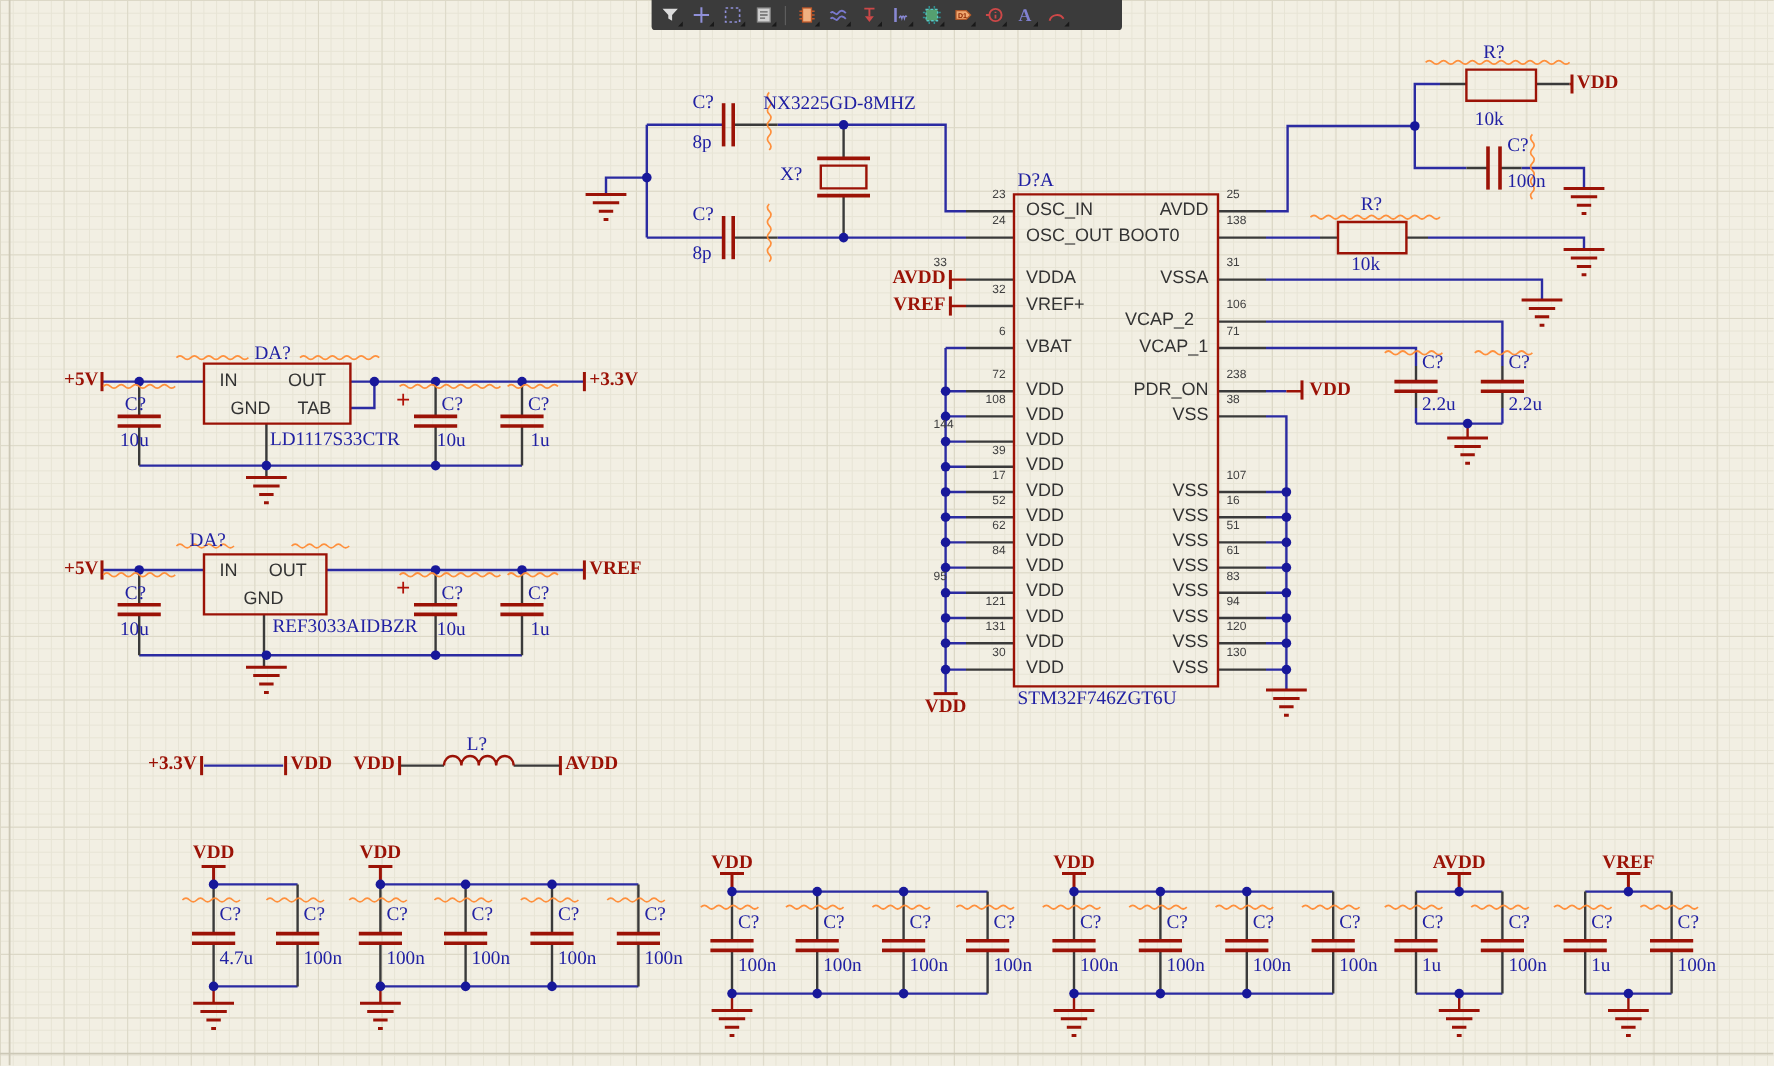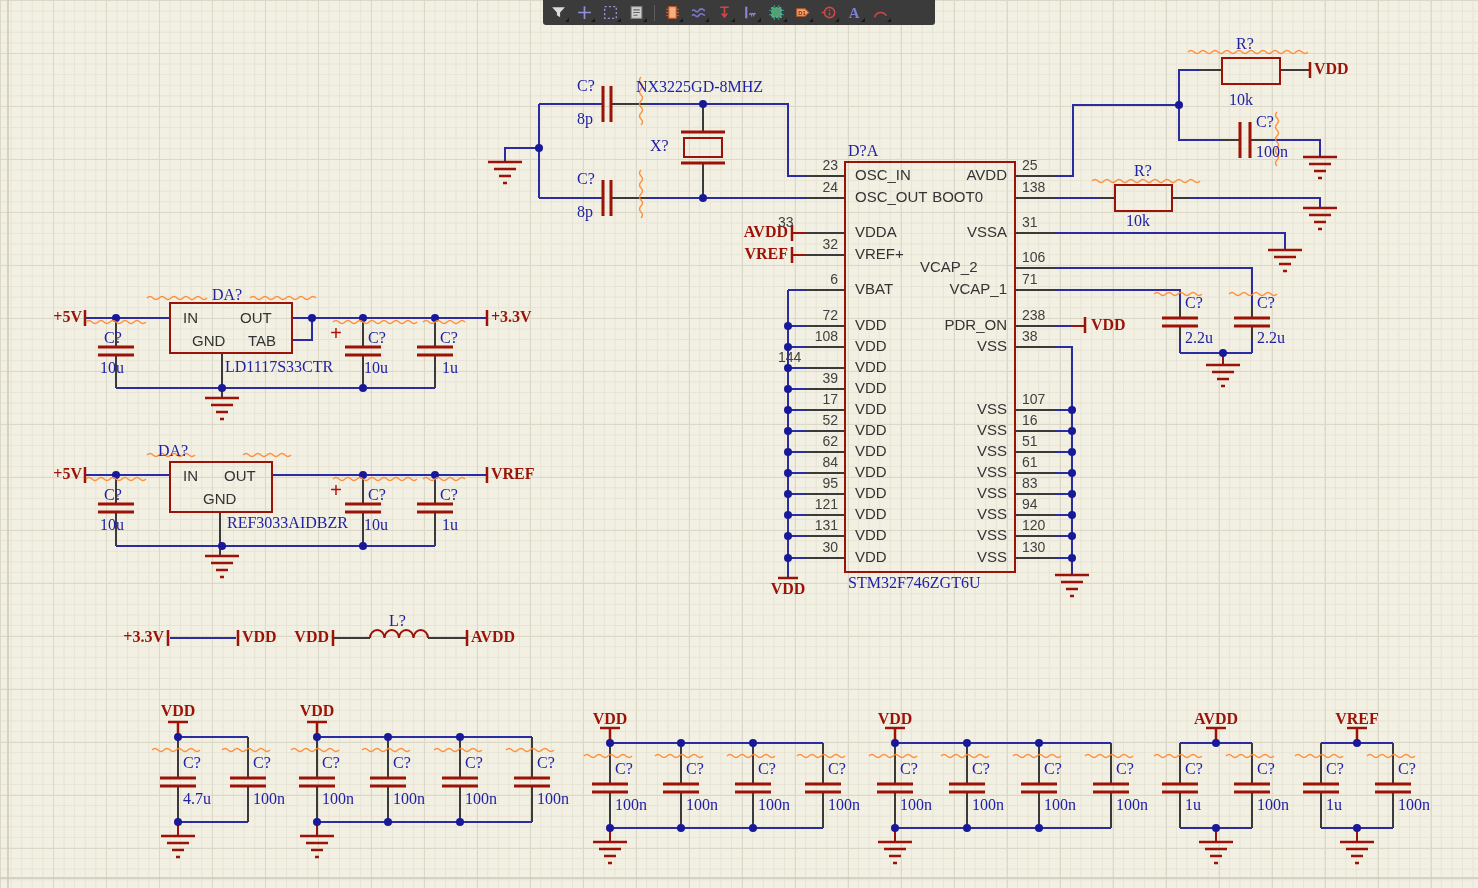--- a/index.html
+++ b/index.html
@@ -12,21 +12,21 @@
       linear-gradient(to right,#e7e4d5 1px,transparent 1px),
       linear-gradient(to bottom,#e7e4d5 1px,transparent 1px);
     background-size:53px 53px,53px 53px,10.6px 10.6px,10.6px 10.6px;
     font-family:"Liberation Serif",serif;
   }
   #sch{position:absolute;left:0;top:0;z-index:1;}
   .t{position:absolute;white-space:nowrap;line-height:1.05;z-index:2;}
   .b{color:#2121a3;font-size:16px;}
   .r{color:#9b1206;font-weight:bold;font-size:16px;}
   .pn{font-family:"Liberation Sans",sans-serif;font-size:15px;color:#333;font-weight:500;}
-  .no{font-family:"Liberation Sans",sans-serif;font-size:14px;color:#404040;}
+  .no{font-family:"Liberation Sans",sans-serif;font-size:10px;color:#404040;}
   .plus{color:#b01208;font-size:21px;font-weight:bold;}
   
   .w{stroke:#2b2ba2;stroke-width:2;fill:none}
   .p{stroke:#3a3a3a;stroke-width:2;fill:none}
   .c{stroke:#9b1206;stroke-width:2;fill:none}
   .c2{stroke:#9b1206;stroke-width:2.5;fill:none}
   .cp{stroke:#9b1206;stroke-width:3;fill:none}
   .o{stroke:#ff8a33;stroke-width:1.4;fill:none;opacity:.95}
   .e{stroke:#ccc8b6;stroke-width:1.5;fill:none}
   circle.d{fill:#18189a}
@@ -382,21 +382,21 @@
 <span class="t no" style="left:778px;top:237px;width:60px;text-align:right">32</span>
 <span class="t no" style="left:778px;top:272px;width:60px;text-align:right">6</span>
 <span class="t no" style="left:778px;top:308px;width:60px;text-align:right">72</span>
 <span class="t no" style="left:778px;top:329px;width:60px;text-align:right">108</span>
 <span class="t no" style="left:778px;top:350px;width:60px;text-align:left">144</span>
 <span class="t no" style="left:778px;top:371px;width:60px;text-align:right">39</span>
 <span class="t no" style="left:778px;top:392px;width:60px;text-align:right">17</span>
 <span class="t no" style="left:778px;top:413px;width:60px;text-align:right">52</span>
 <span class="t no" style="left:778px;top:434px;width:60px;text-align:right">62</span>
 <span class="t no" style="left:778px;top:455px;width:60px;text-align:right">84</span>
-<span class="t no" style="left:778px;top:476px;width:60px;text-align:right">95</span>
+<span class="t no" style="left:778px;top:476px;width:60px;text-align:left">95</span>
 <span class="t no" style="left:778px;top:497px;width:60px;text-align:right">121</span>
 <span class="t no" style="left:778px;top:518px;width:60px;text-align:right">131</span>
 <span class="t no" style="left:778px;top:540px;width:60px;text-align:right">30</span>
 
 <span class="t pn" style="left:855px;top:167px">OSC_IN</span>
 <span class="t pn" style="left:855px;top:189px">OSC_OUT</span>
 <span class="t pn" style="left:855px;top:224px">VDDA</span>
 <span class="t pn" style="left:855px;top:246px">VREF+</span>
 <span class="t pn" style="left:855px;top:281px">VBAT</span>
 <span class="t pn" style="left:855px;top:317px">VDD</span>
@@ -424,21 +424,21 @@
 <span class="t no" style="left:1022px;top:434px">51</span>
 <span class="t no" style="left:1022px;top:455px">61</span>
 <span class="t no" style="left:1022px;top:476px">83</span>
 <span class="t no" style="left:1022px;top:497px">94</span>
 <span class="t no" style="left:1022px;top:518px">120</span>
 <span class="t no" style="left:1022px;top:540px">130</span>
 
 <span class="t pn" style="left:900px;top:167px;width:107px;text-align:right">AVDD</span>
 <span class="t pn" style="left:876px;top:189px;width:107px;text-align:right">BOOT0</span>
 <span class="t pn" style="left:900px;top:224px;width:107px;text-align:right">VSSA</span>
-<span class="t pn" style="left:920px;top:259px;width:107px;text-align:left">VCAP_2</span>
+<span class="t pn" style="left:888px;top:259px;width:107px;text-align:right">VCAP_2</span>
 <span class="t pn" style="left:900px;top:281px;width:107px;text-align:right">VCAP_1</span>
 <span class="t pn" style="left:900px;top:317px;width:107px;text-align:right">PDR_ON</span>
 <span class="t pn" style="left:900px;top:338px;width:107px;text-align:right">VSS</span>
 <span class="t pn" style="left:900px;top:401px;width:107px;text-align:right">VSS</span>
 <span class="t pn" style="left:900px;top:422px;width:107px;text-align:right">VSS</span>
 <span class="t pn" style="left:900px;top:443px;width:107px;text-align:right">VSS</span>
 <span class="t pn" style="left:900px;top:464px;width:107px;text-align:right">VSS</span>
 <span class="t pn" style="left:900px;top:485px;width:107px;text-align:right">VSS</span>
 <span class="t pn" style="left:900px;top:506px;width:107px;text-align:right">VSS</span>
 <span class="t pn" style="left:900px;top:527px;width:107px;text-align:right">VSS</span>

